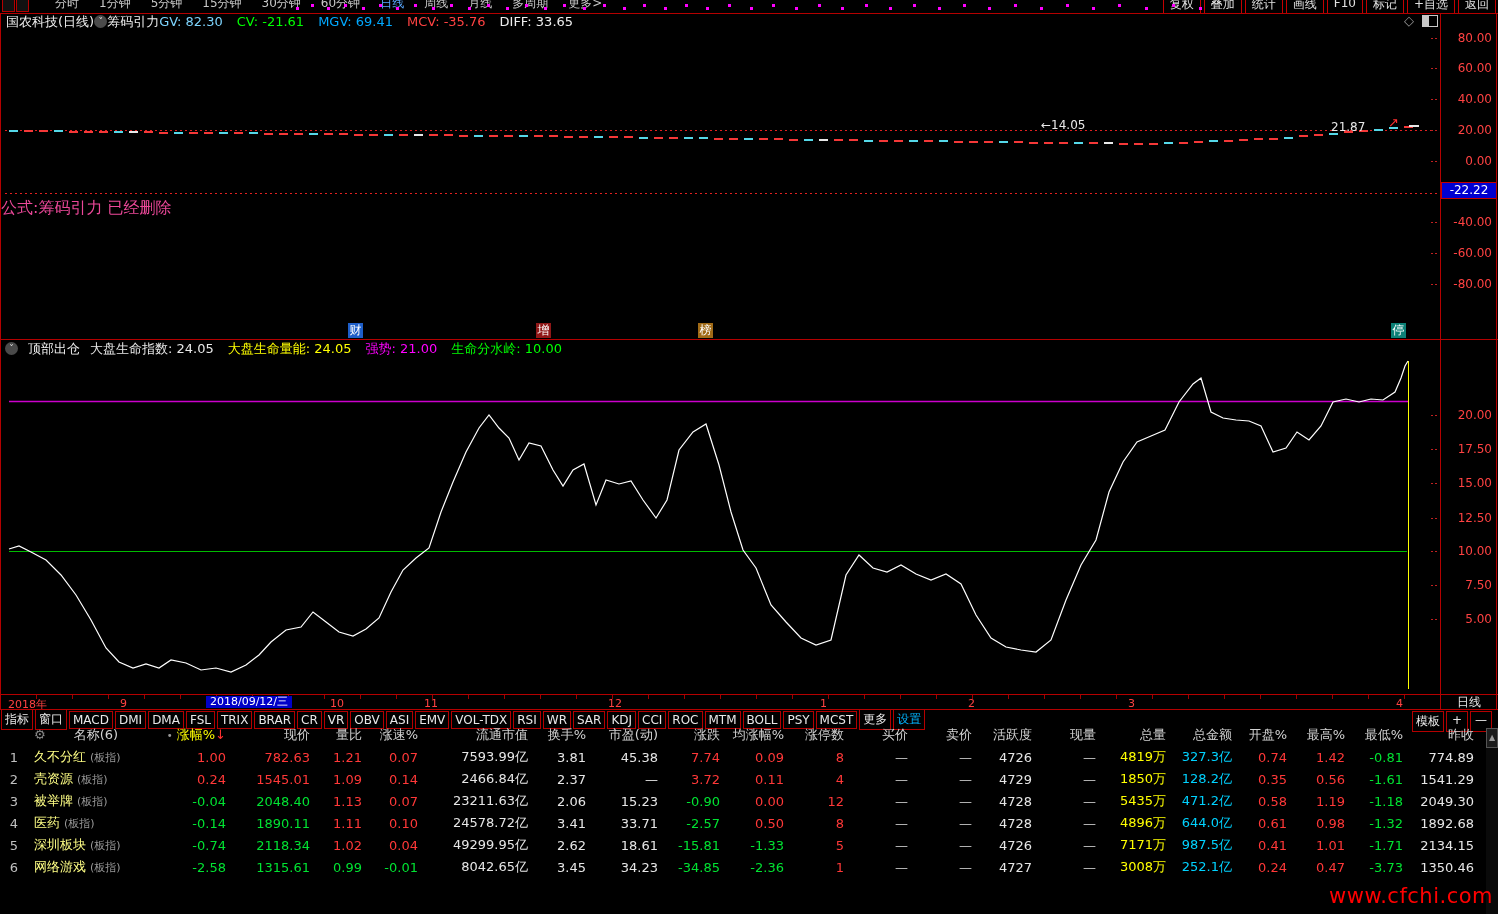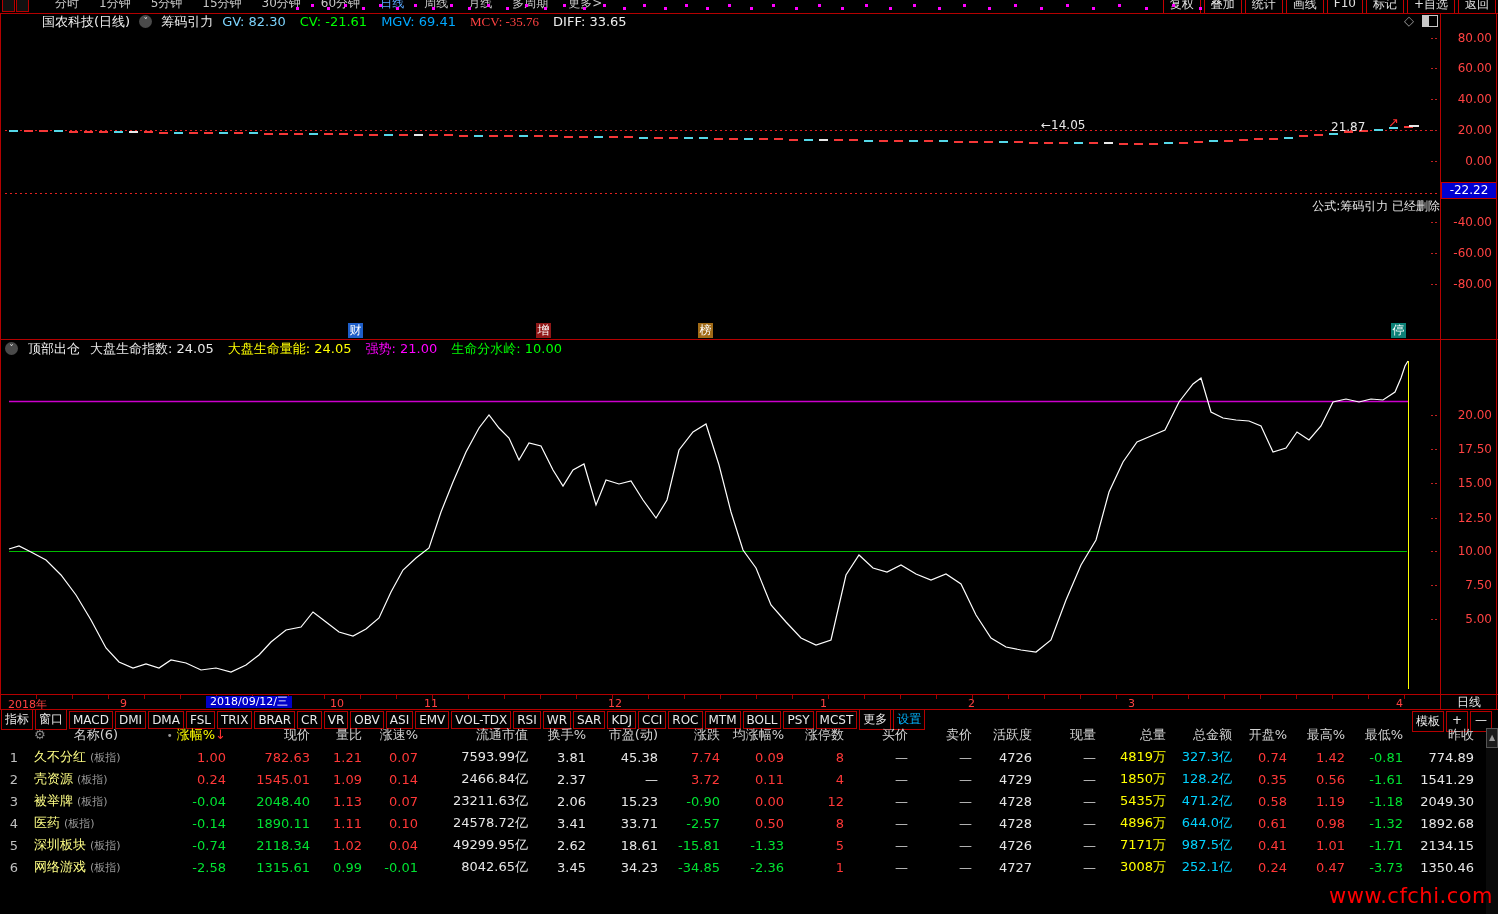--- a/index.html
+++ b/index.html
@@ -9,37 +9,37 @@
   .hline{left:0;width:1498px;height:1px;background:#b40000;}
   
   #toolbar{left:0;top:0;width:1498px;height:13px;overflow:hidden;}
   #periods{position:absolute;left:55px;top:-5px;display:flex;gap:20px;font-size:12px;color:#c8c8c8;white-space:nowrap;}
   .period{cursor:pointer;}
   .period.active{color:#59a8ff;}
   #tb-buttons{position:absolute;right:2px;top:-7px;display:flex;gap:3px;}
   .tbbtn{border:1px solid #c40000;color:#e0e0e0;font-size:12px;padding:2px 6px;background:#000;white-space:nowrap;}
   .tbico{position:absolute;top:-4px;width:11px;height:14px;border:1px solid #b40000;background:#111;}
   
-  #c1h{left:6px;top:14px;height:15px;display:flex;align-items:center;gap:9px;font-size:13px;white-space:nowrap;margin-left:36px;}
+  #c1h{left:6px;top:14px;height:15px;display:flex;align-items:center;font-size:13px;white-space:nowrap;}
   #c2h{left:5px;top:341px;height:15px;display:flex;align-items:center;gap:10px;font-size:13px;white-space:nowrap;}
   .circ{display:inline-block;width:13px;height:13px;border-radius:50%;background:#4a4a4a;color:#e8e8e8;
         font-size:9px;line-height:12px;text-align:center;}
   #win-icons{left:1404px;top:14px;display:flex;gap:8px;align-items:center;}
   .diamond{color:#9a9a9a;font-size:13px;line-height:13px;}
   .spliticon{width:14px;height:10px;border:1px solid #c8c8c8;position:relative;}
   .spliticon::before{content:"";position:absolute;left:0;top:0;width:6px;height:10px;background:#c8c8c8;}
   
   #chart1{left:1px;top:30px;width:1439px;height:309px;}
   #axis1{left:1441px;top:30px;width:55px;height:309px;}
   #chart2{left:1px;top:358px;width:1439px;height:336px;}
   #axis2{left:1441px;top:358px;width:55px;height:336px;}
   .axlab{position:absolute;right:4px;font-size:12px;color:#ff4242;white-space:nowrap;}
   .curbox{position:absolute;left:0;width:54px;height:15px;background:#0000d0;border:1px solid #c40000;
           color:#fff;font-size:12px;text-align:center;line-height:14px;}
-  #deleted-msg{position:absolute;left:0;top:168px;width:1439px;text-align:right;color:#e5e5e5;font-size:12px;}
+  #deleted-msg{position:absolute;left:0;top:168px;width:1439px;text-align:left;color:#ec4899;font-size:16px;}
   #lowlab{position:absolute;left:1040px;top:88px;color:#e8e8e8;font-size:12px;}
   #highlab{position:absolute;left:1330px;top:90px;color:#e8e8e8;font-size:12px;}
   #endarrow{position:absolute;left:1387px;top:85px;color:#ff3030;font-size:13px;}
   .badge{position:absolute;top:293px;width:15px;height:15px;color:#fff;font-size:12px;line-height:15px;text-align:center;}
   .dot{position:absolute;width:3px;height:3px;background:#ff00ff;}
   
   #xaxis{left:0;top:694px;width:1440px;height:16px;border-top:1px solid #b40000;border-bottom:1px solid #b40000;box-sizing:border-box;
          background:repeating-linear-gradient(90deg,#9c0000 0 1px,transparent 1px 36px);background-size:100% 4px;background-repeat:no-repeat;}
   .xlab{position:absolute;top:2px;font-size:11px;color:#ff4242;white-space:nowrap;}
   #datebox{position:absolute;top:1px;width:86px;height:12px;background:#0000c8;color:#fff;font-size:11px;
@@ -152,21 +152,21 @@
   <div class="abs hline" style="top:13px"></div>
 
   <div id="c1h" class="abs">
     <span style="color:#f0f0f0">国农科技(日线)</span>
     <span class="circ">˅</span>
     <span style="color:#f0f0f0">筹码引力</span>
     <span id="c1-vals" style="display:flex;gap:14px;">
         <span style="color: #7dd3fc;">GV: 82.30</span>
         <span style="color: rgb(0, 255, 0);">CV: -21.61</span>
         <span style="color: rgb(0, 168, 255);">MGV: 69.41</span>
-        <span style="color: rgb(255, 66, 66); font-family: Liberation Serif, serif;">MCV: -35.76</span>
+        <span style="color: rgb(255, 66, 66);">MCV: -35.76</span>
         <span style="color: rgb(238, 238, 238);">DIFF: 33.65</span>
       </span>
   </div>
   <div id="win-icons" class="abs">
     <span class="diamond">◇</span>
     <span class="spliticon"></span>
   </div>
 
   <div id="chart1" class="abs">
     <svg id="c1svg" width="1439" height="309">

